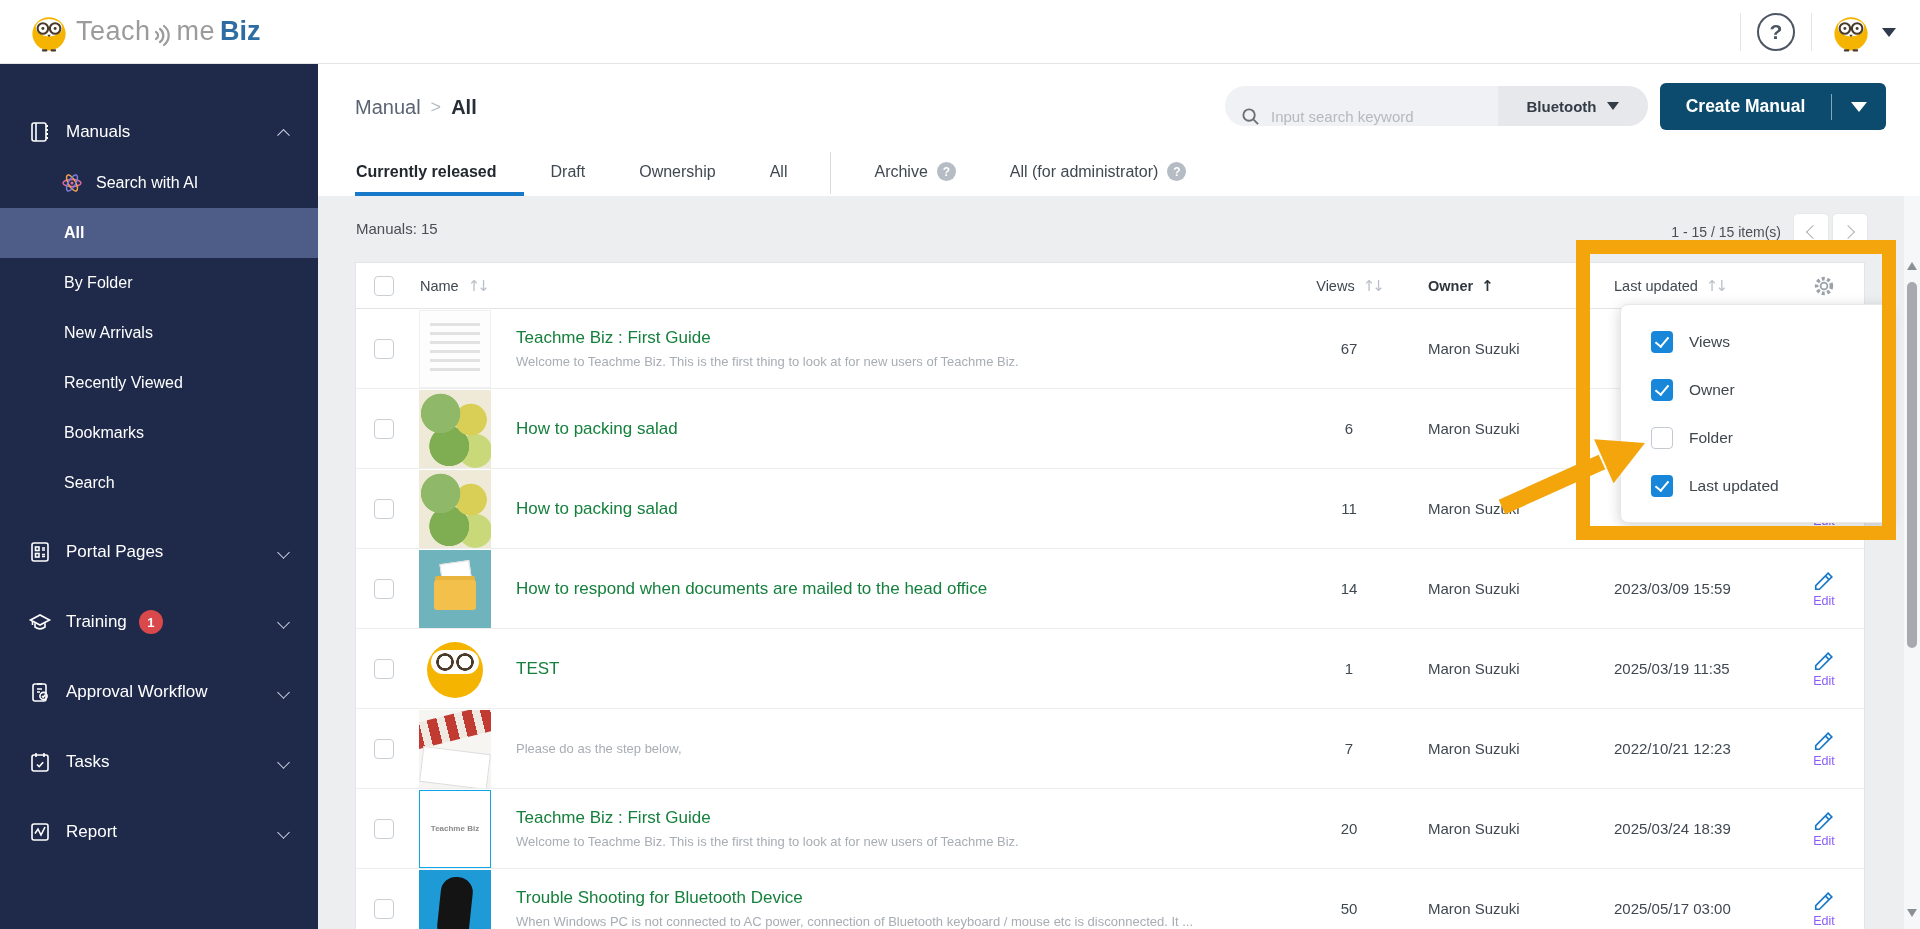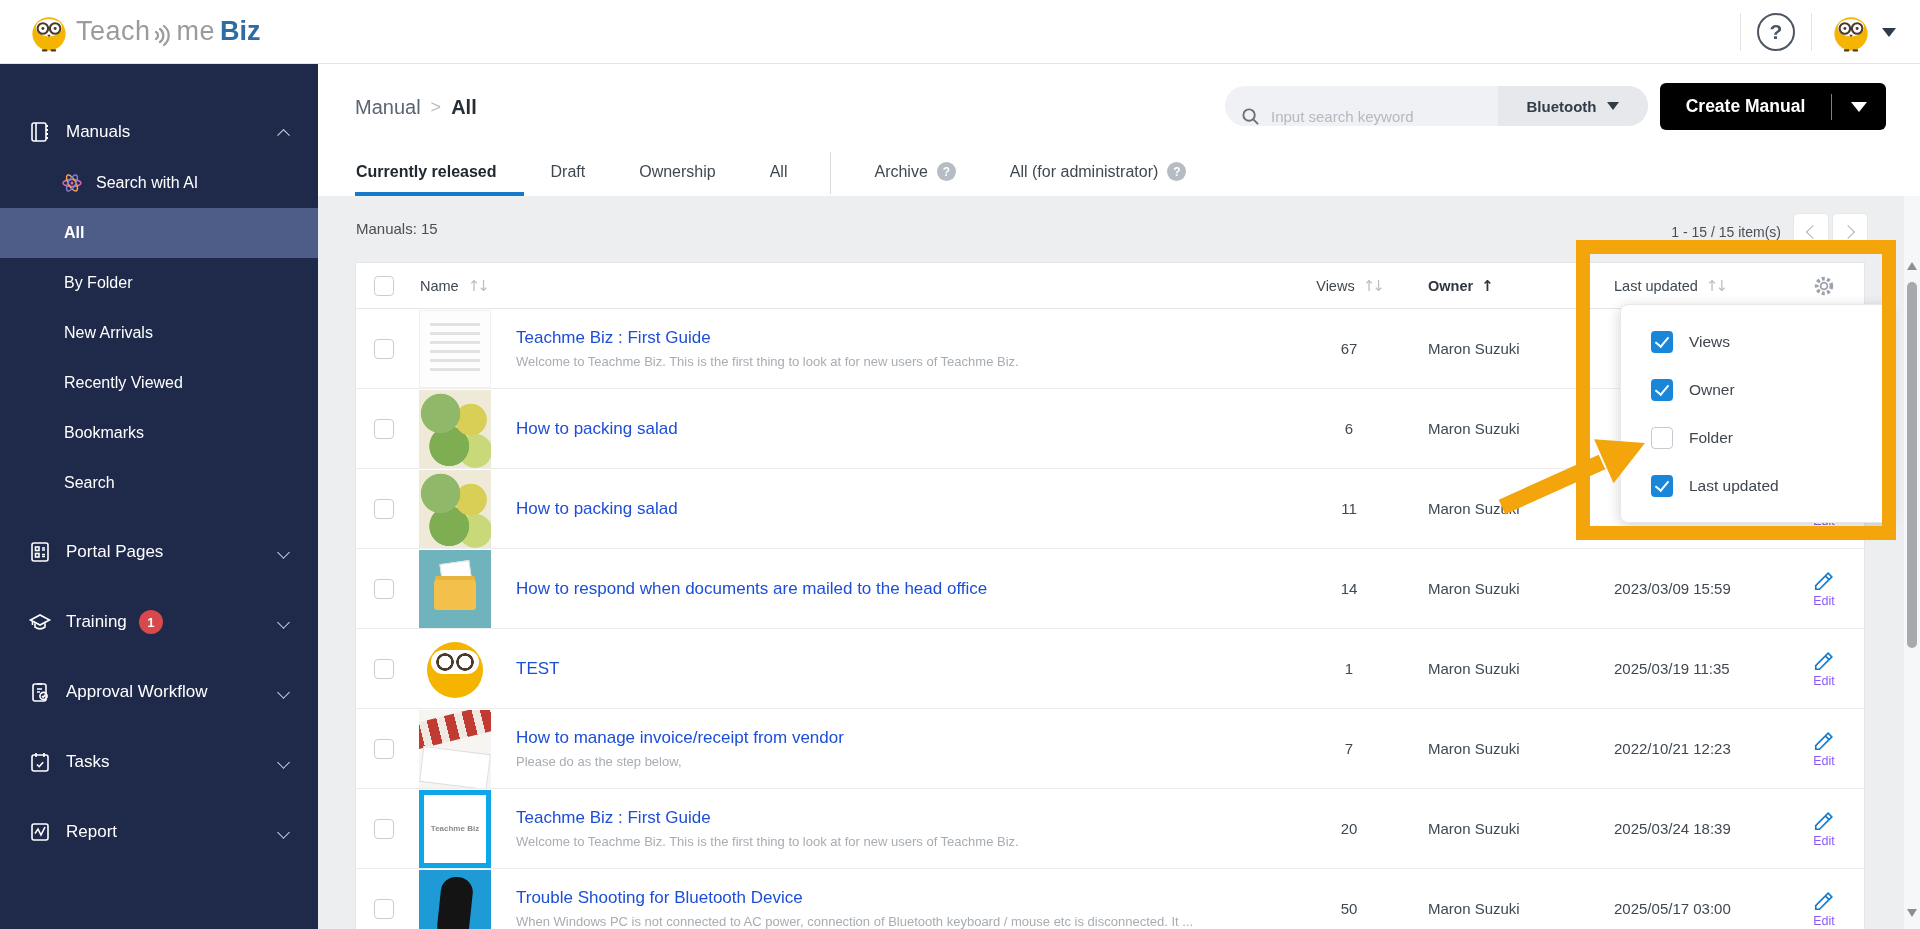--- a/index.html
+++ b/index.html
@@ -65,21 +65,21 @@
                border-radius:20px; display:flex; z-index:2; }
   .srch-main { flex:1; display:flex; align-items:flex-end; padding-left:16px; gap:9px; }
   .srch-main input { border:none; outline:none; background:transparent; font-size:15px; color:#3f4851;
                      width:200px; font-family:inherit; }
   .srch-main input::placeholder { color:#b3b9c0; }
   .advanced { width:150px; background:#e6e8ec; border-radius:0 20px 20px 0; display:flex;
               align-items:center; justify-content:center; gap:11px; font-size:15px; font-weight:bold;
               color:#343c46; cursor:pointer; }
   .sm-caret { width:0; height:0; border-left:6px solid transparent; border-right:6px solid transparent;
               border-top:8px solid #343c46; }
-  .create-btn { position:absolute; left:1660px; top:83px; width:226px; height:47px; background:#000000;
+  .create-btn { position:absolute; left:1660px; top:83px; width:226px; height:47px; background:#0c4a6e;
                 border-radius:6px; display:flex; align-items:center; z-index:2; cursor:pointer; }
   .create-btn .clabel { flex:1; text-align:center; color:#fff; font-size:17.5px; font-weight:bold; }
   .create-btn .cdiv { width:1px; height:26px; background:rgba(255,255,255,.5); }
   .create-btn .ccaret { width:54px; display:flex; align-items:center; justify-content:center; }
   .create-btn .ccaret span { width:0; height:0; border-left:8px solid transparent;
                 border-right:8px solid transparent; border-top:10px solid #fff; }
 
   
   .count-label { position:absolute; left:356px; top:220px; font-size:15px; color:#4a4f55; z-index:2; }
   .pag { position:absolute; top:213px; right:52px; display:flex; align-items:center; gap:12px; z-index:2; }
@@ -132,26 +132,26 @@
      border-radius:50%; background:#F4B400; }
   [data-thumb="owl"]::after { content:""; position:absolute; left:12px; top:20px; width:48px; height:24px;
      border-radius:24px; background:
      radial-gradient(circle at 14px 12px,#fff 6px,#4a3b2a 6.5px 8.5px,#fff 9px 10px,transparent 10.5px),
      radial-gradient(circle at 34px 12px,#fff 6px,#4a3b2a 6.5px 8.5px,#fff 9px 10px,transparent 10.5px),#fff; }
   [data-thumb="invoice"] { background:#f7f5f2; }
   [data-thumb="invoice"]::before { content:""; position:absolute; left:-8px; top:4px; width:86px; height:26px;
      background:repeating-linear-gradient(90deg,#c23b32 0 10px,#efe9e2 10px 18px); transform:rotate(-14deg); }
   [data-thumb="invoice"]::after { content:""; position:absolute; left:2px; bottom:2px; width:66px;
      height:34px; background:#fff; border:1px solid #ddd; transform:rotate(7deg); }
-  [data-thumb="logo"] { background:#fff; border:5px solid #0ea5e9;padding-left:40px; }
+  [data-thumb="logo"] { background:#fff; border:1px solid #0ea5e9;padding-left:40px; }
   [data-thumb="mouse"] { background:#1E9AD6; }
   [data-thumb="mouse"]::before { content:""; position:absolute; left:20px; top:7px; width:32px; height:64px;
      background:#141414; border-radius:15px; transform:rotate(6deg); }
   .cell-name { flex:1; margin-left:25px; display:flex; flex-direction:column; justify-content:center; gap:6px; }
-  .title { font-size:17px; color:#1d4ed8; cursor:pointer; }
+  .title { font-size:17px; color:#15803d; cursor:pointer; }
   .desc { font-size:13px; color:#a7adb3; }
   .desc:empty { display:none; }
   .cell-edit { flex-direction:column; gap:2px; color:#8b5cf6; font-size:12.5px; cursor:pointer; }
 
   
   .colmenu { position:absolute; left:1620px; top:304px; width:270px; height:219px; background:#fff;
              border:1px solid #e8e8e8; border-radius:8px; box-shadow:0 3px 14px rgba(0,0,0,.18);
              z-index:10; padding-top:13px; }
   .mitem { height:48px; display:flex; align-items:center; padding-left:30px; gap:16px; cursor:pointer;
            font-size:15.5px; color:#3f464e; }
@@ -520,21 +520,20 @@
         <span>Edit</span>
       </div>
     </div>
 
     <div class="row">
       <div class="cell-check">
           <span class="cbx"></span>
         </div>
       <div class="thumb" data-thumb="invoice"></div>
       <div class="cell-name">
-        <div class="title">How to manage invoice/receipt from vendor</div>
         <div class="desc">Please do as the step below,</div>
       </div>
       <div class="cell-views">7</div>
       <div class="cell-owner">Maron Suzuki</div>
       <div class="cell-updated">2022/10/21 12:23</div>
       <div class="cell-edit">
         <svg width="22" height="22" viewBox="0 0 24 24" fill="none" stroke="#1779C9" stroke-width="1.8">
             <path d="M16.5 3.5l4 4L7 21H3v-4L16.5 3.5z"></path>
             <path d="M13.5 6.5l4 4"></path>
           </svg>

